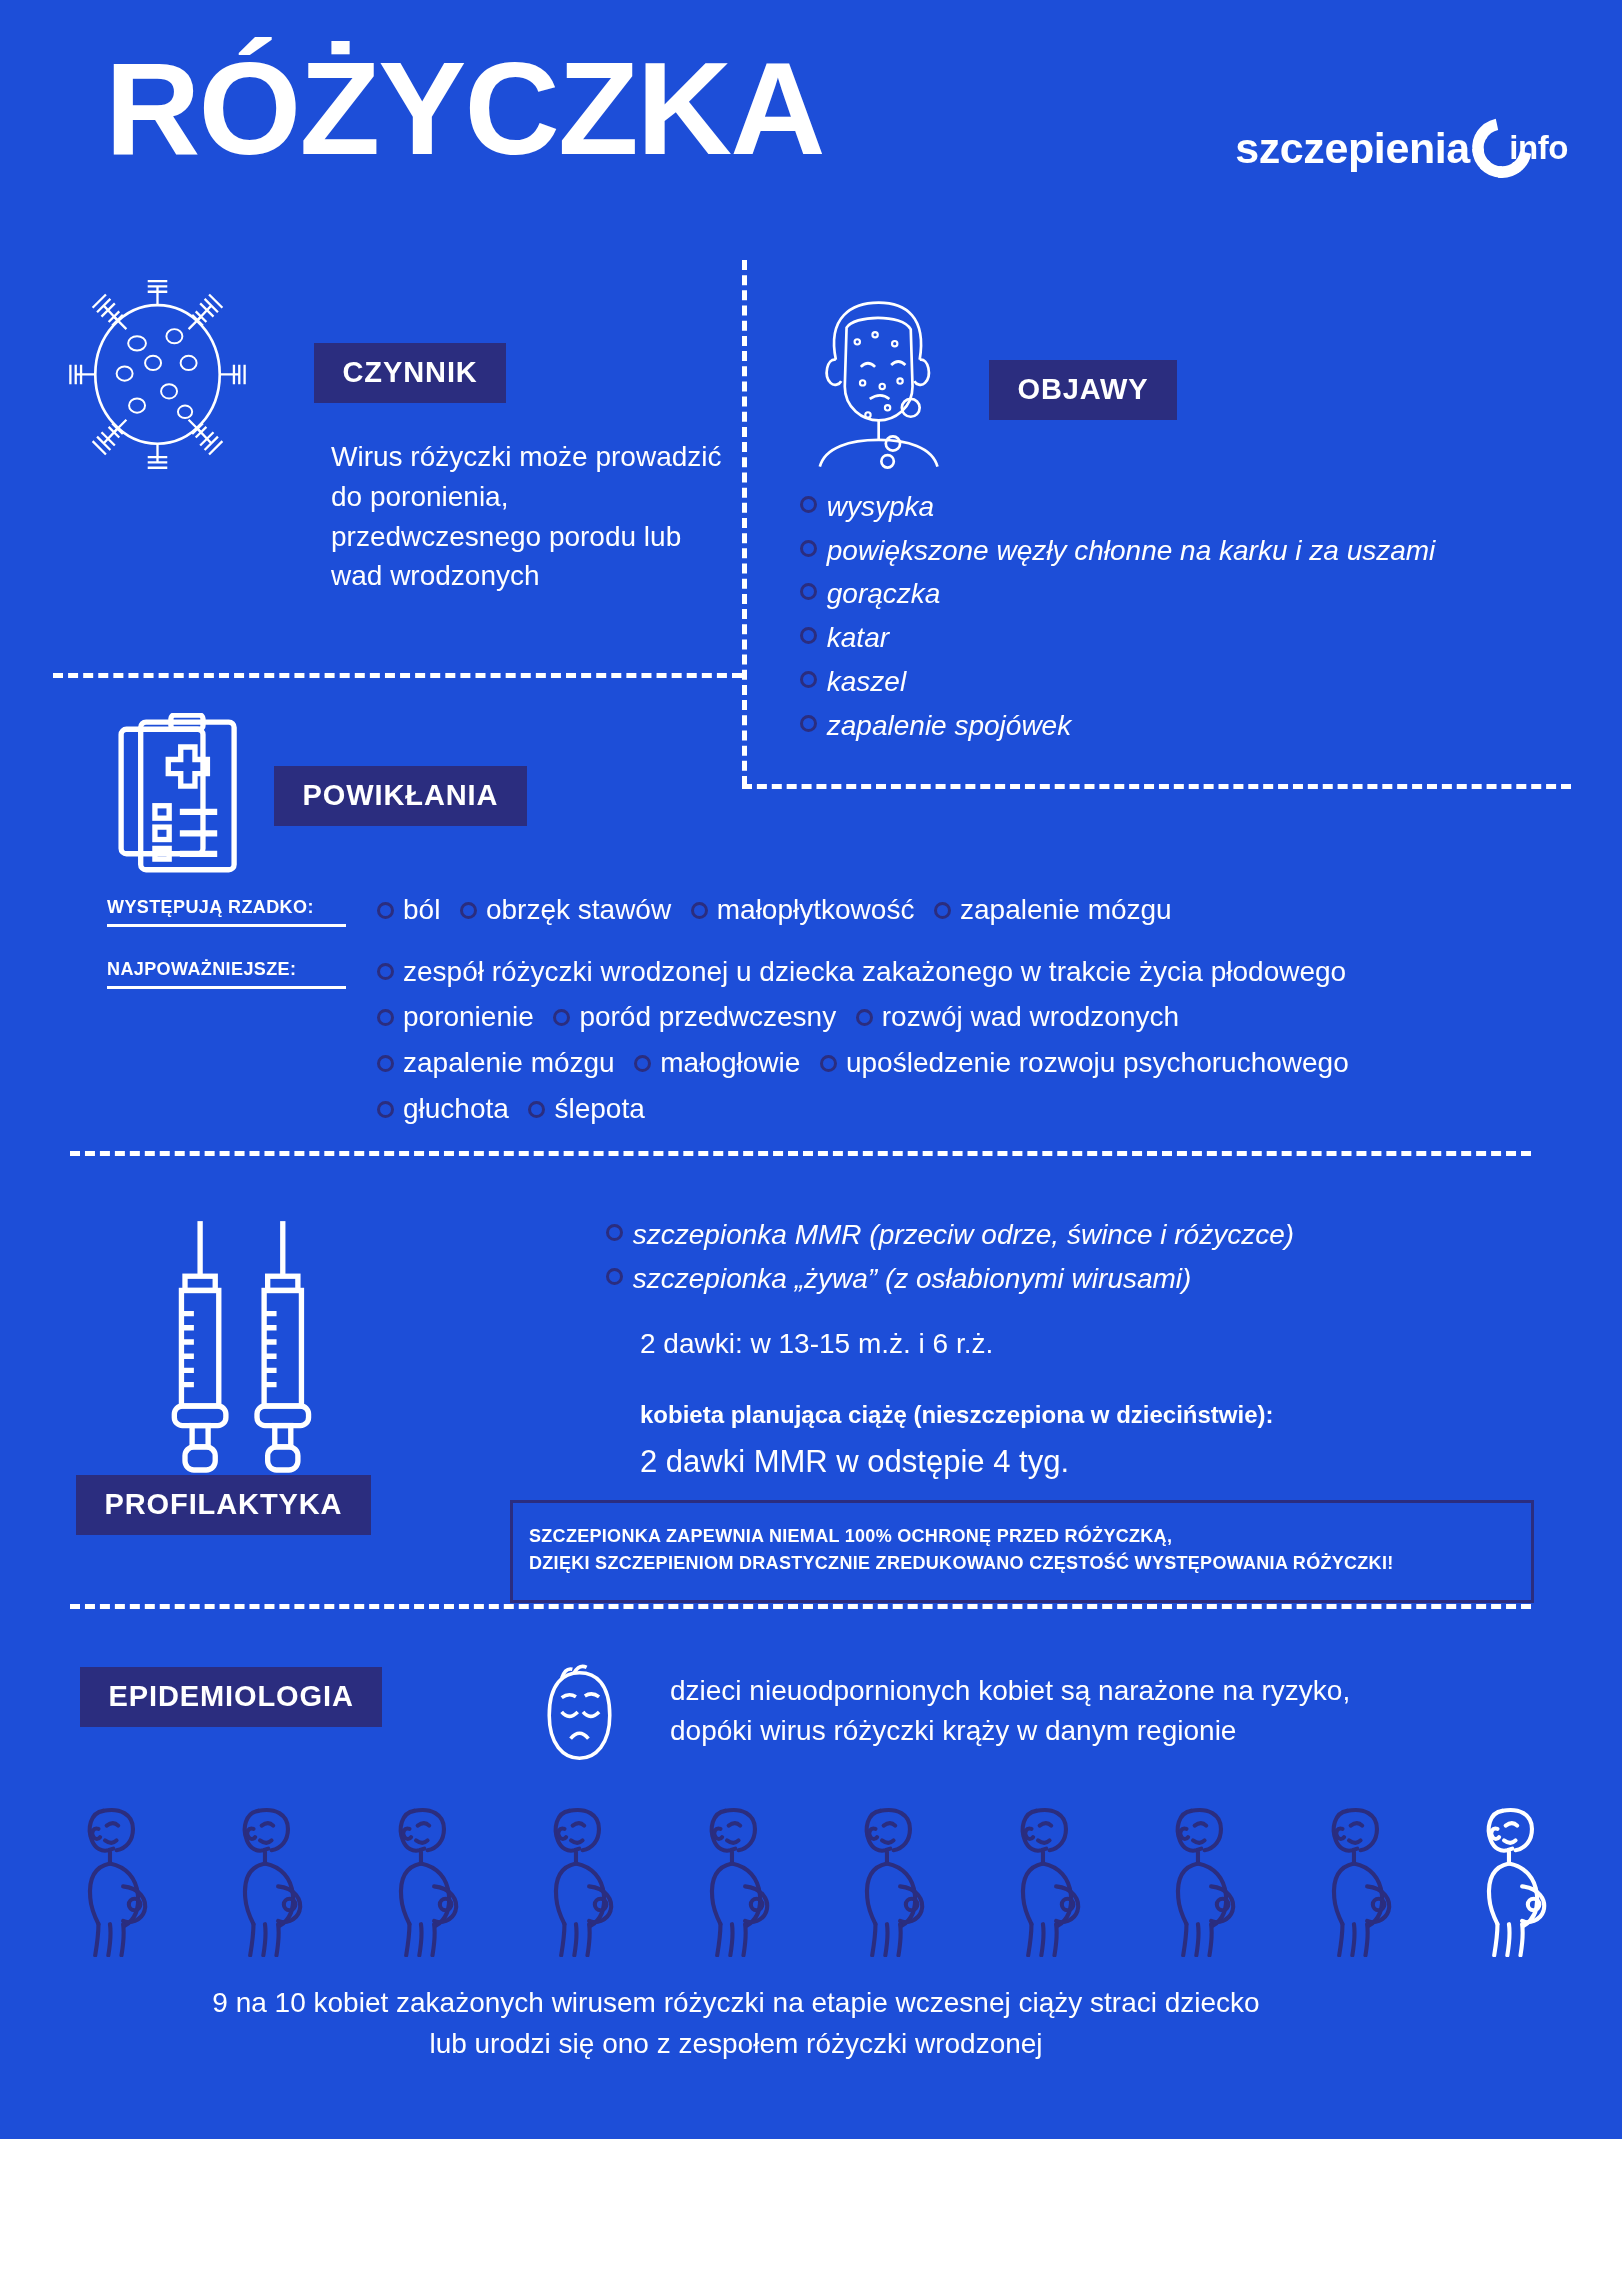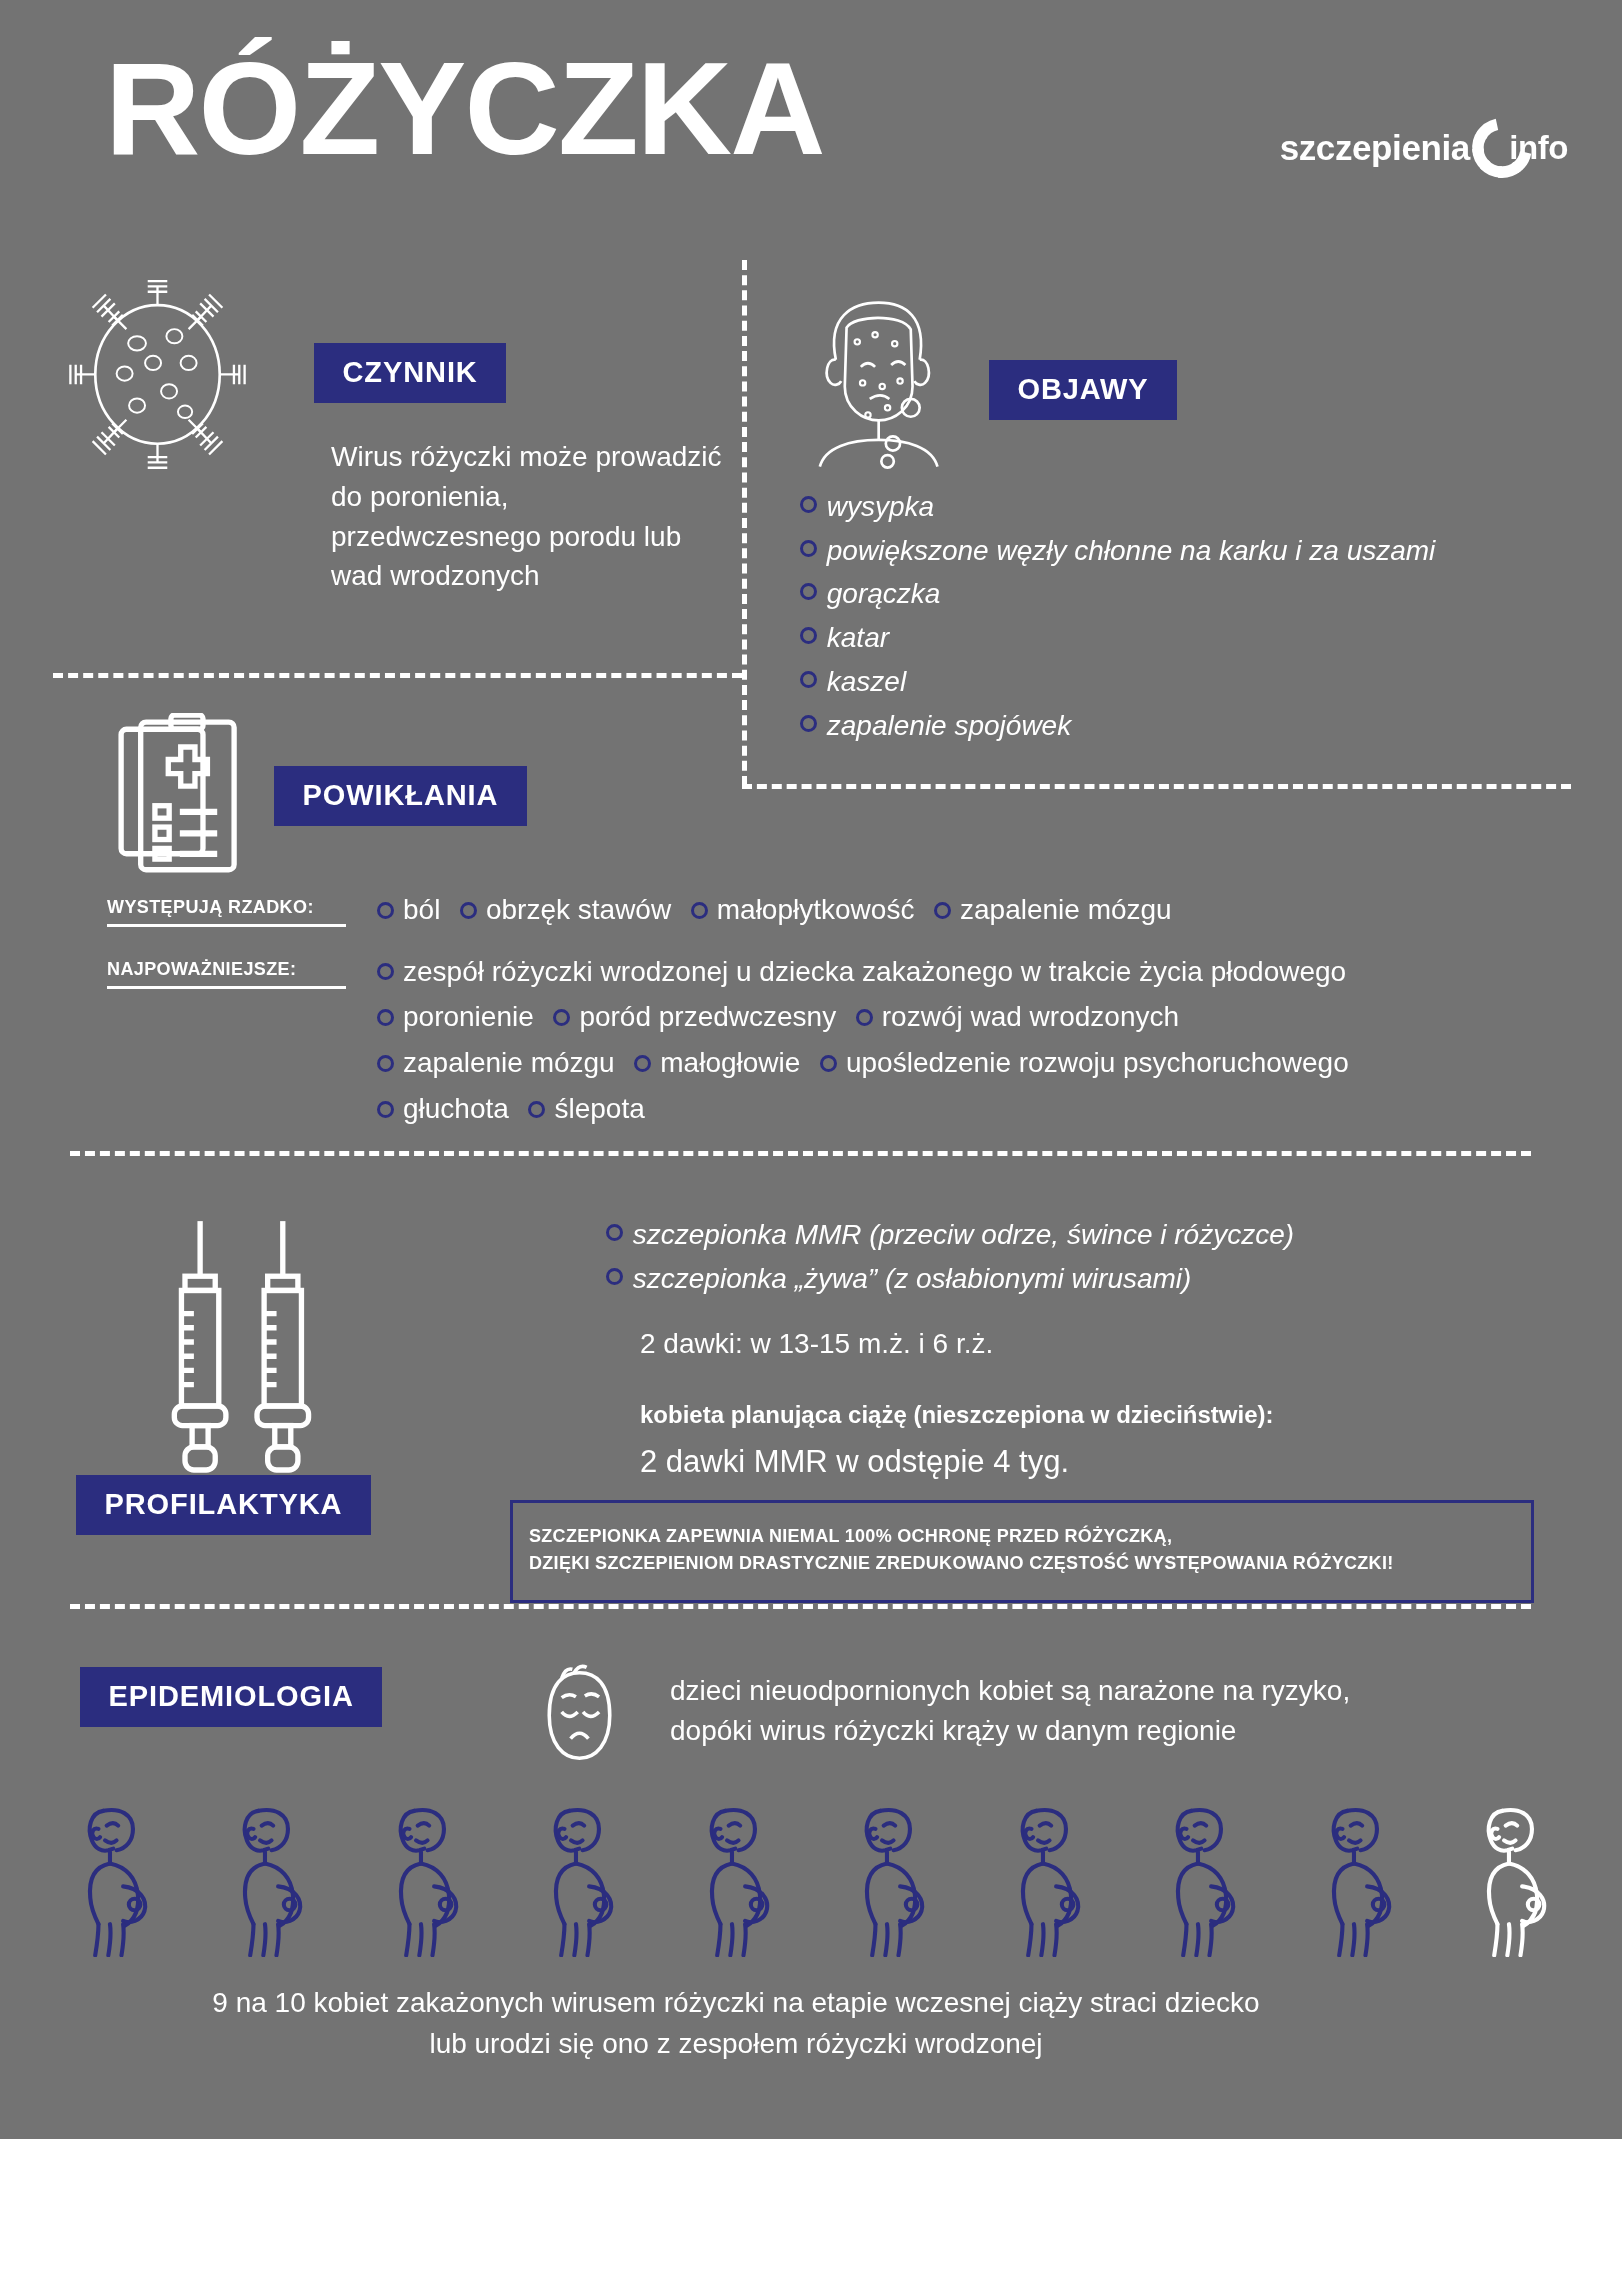--- a/index.html
+++ b/index.html
@@ -6,37 +6,37 @@
   html,body{margin:0;padding:0;}
   body{
     width:1623px;height:2281px;
     background:#ffffff;
     font-family:"Liberation Sans","DejaVu Sans",sans-serif;
     overflow:hidden;
     position:relative;
   }
   .poster{
     position:absolute;left:0;top:0;width:1623px;height:2139px;
-    background:#737373;
+    background:#1d4ed8;
     overflow:hidden;
   }
 
   
   .title{
     position:absolute;left:105px;top:43px;
     font-size:132px;font-weight:bold;color:#ffffff;
     letter-spacing:-1.8px;line-height:1;
     font-family:"Liberation Sans","DejaVu Sans",sans-serif;
   }
   .brand{
     position:absolute;right:55px;top:114px;
     display:flex;align-items:center;gap:3.6px;
   }
   .brand-text{
-    font-size:35px;font-weight:bold;color:#ffffff;letter-spacing:-0.4px;text-align:center;
+    font-size:43px;font-weight:bold;color:#ffffff;letter-spacing:-0.4px;text-align:center;
   }
   .brand-ring{width:68px;height:68px;position:relative;margin-left:-5.3px;margin-right:-3.6px;}
   .brand-info{
     font-size:33px;font-weight:bold;color:#ffffff;letter-spacing:-0.4px;margin-left:-27px;
   }
 
   
   .tag{
     display:inline-block;background:#2b2d7f;color:#fff;
     font-weight:bold;letter-spacing:0.9px;

